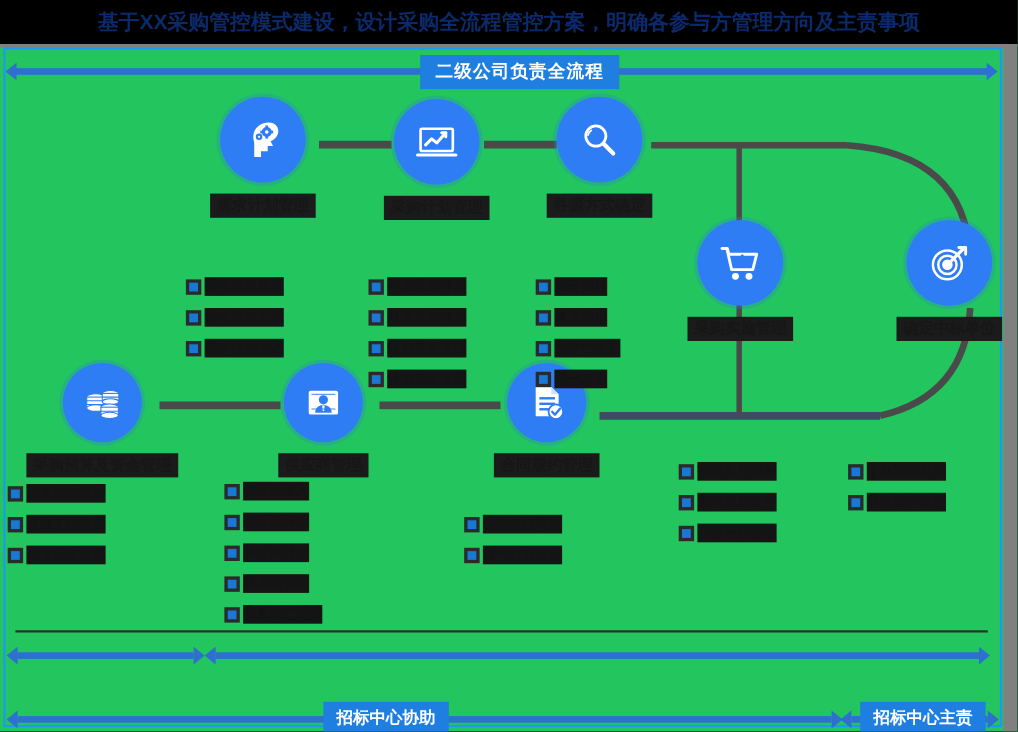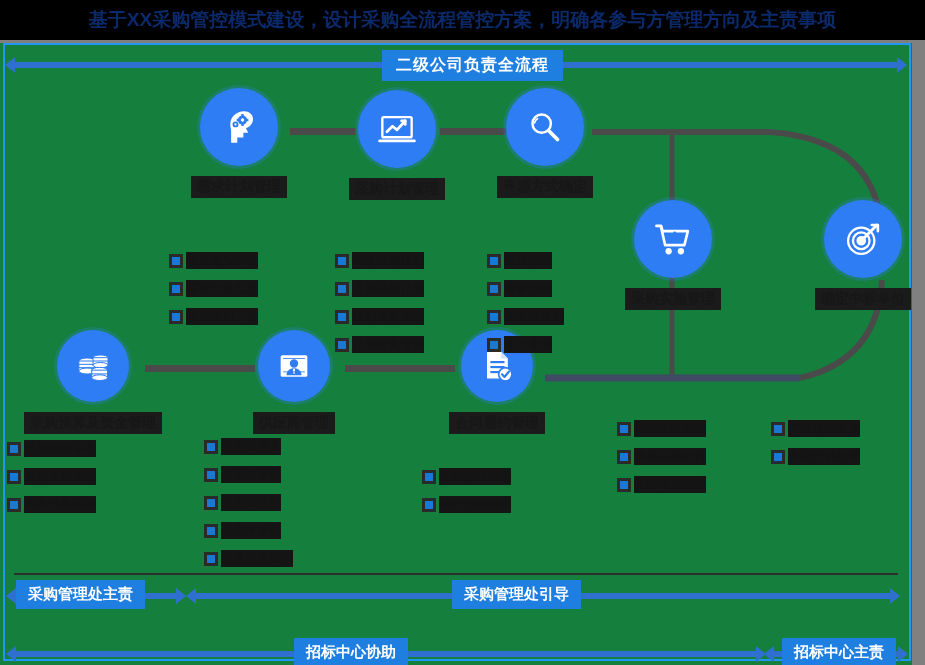--- a/index.html
+++ b/index.html
@@ -15,21 +15,21 @@
     background:#000;display:flex;align-items:center;justify-content:center;
   }
   #title-text{
     color:#0b2a6b;font-size:19px;font-weight:bold;letter-spacing:0px;
     white-space:nowrap;
   }
 
   
   #canvas{
     position:absolute;left:0;top:40px;width:925px;height:625px;
-    background:#15803d;
+    background:#22c55e;
   }
   #outer-frame{
     position:absolute;left:3px;top:3px;width:908px;height:618px;
     border:2px solid #2196f3;box-sizing:border-box;
   }
   #gray-edge-right{
     position:absolute;right:0;top:0;width:13px;height:625px;
     background:#808080;
   }
   #gray-edge-top{
@@ -389,26 +389,24 @@
         <span class="sq"></span>
         <span class="tx">异议投诉处理</span>
       </div>
   </div>
 
   <div class="sep-line" style="left:14px;top:533px;width:884px;height:2px;"></div>
 
   <div class="arrow-l" style="left:6px;top:548px;"></div>
   <div class="band" style="left:16px;top:553px;width:160px;"></div>
   <div class="arrow-r" style="left:176px;top:548px;"></div>
-  <div class="band-label" style="left:16px;top:540px;">采购管理处主责</div>
 
   <div class="arrow-l" style="left:186px;top:548px;"></div>
   <div class="band" style="left:196px;top:553px;width:694px;"></div>
   <div class="arrow-r" style="left:890px;top:548px;"></div>
-  <div class="band-label" style="left:452px;top:540px;">采购管理处引导</div>
 
   <div class="arrow-l" style="left:6px;top:606px;"></div>
   <div class="band" style="left:16px;top:611px;width:740px;"></div>
   <div class="arrow-r" style="left:756px;top:606px;"></div>
   <div class="band-label" style="left:294px;top:598px;">招标中心协助</div>
 
   <div class="arrow-l" style="left:764px;top:606px;"></div>
   <div class="band" style="left:774px;top:611px;width:124px;"></div>
   <div class="arrow-r" style="left:898px;top:606px;"></div>
   <div class="band-label" style="left:782px;top:598px;">招标中心主责</div>

